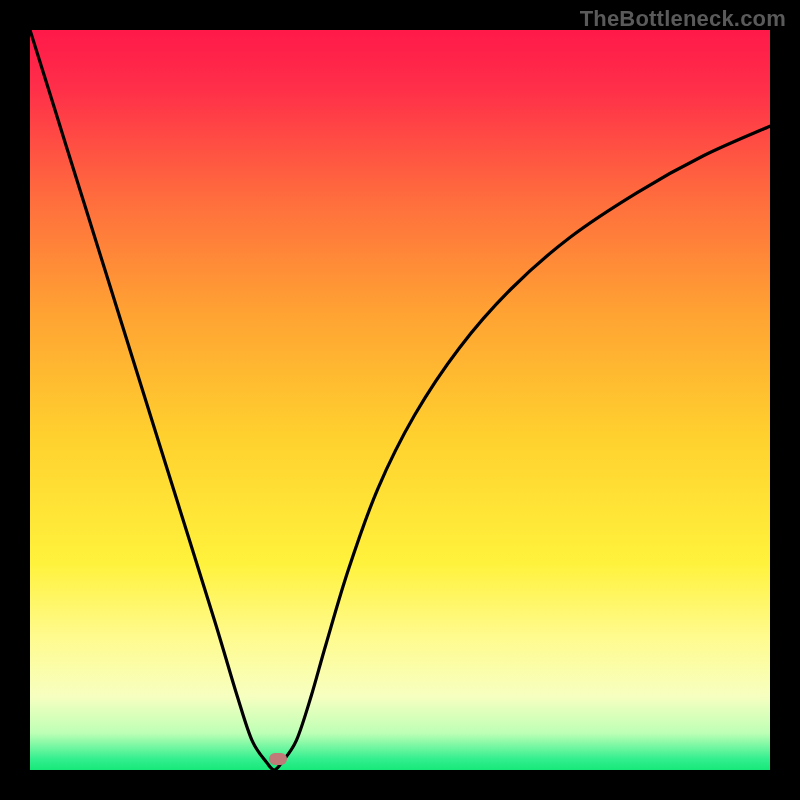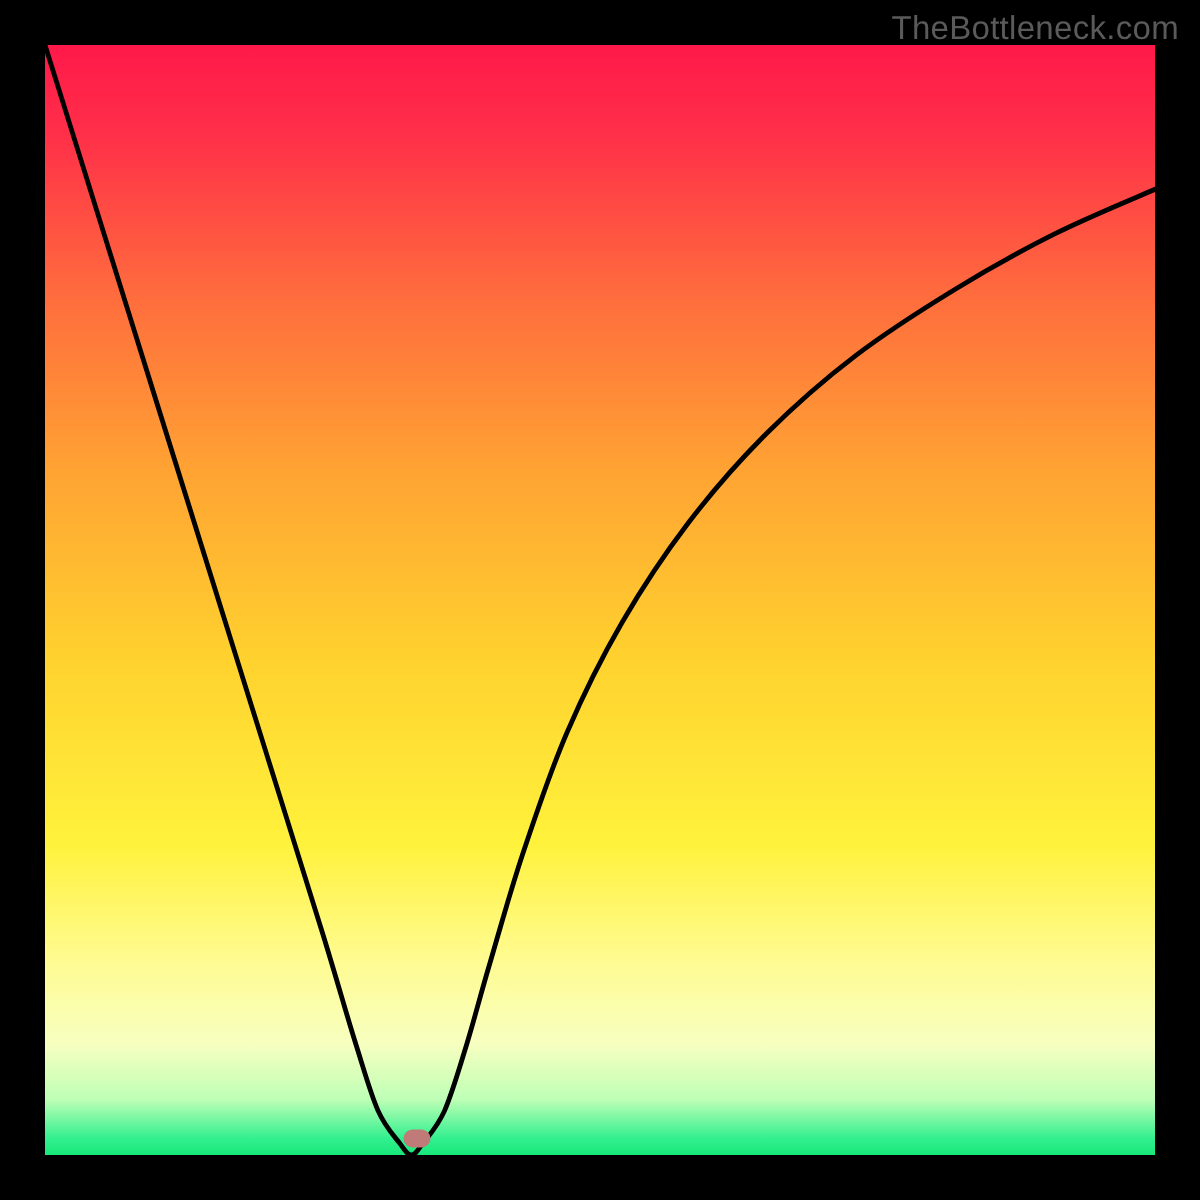--- a/index.html
+++ b/index.html
@@ -10,20 +10,21 @@
     background: #000;
     overflow: hidden;
   }
   .frame {
     position: absolute;
     left: 0;
     top: 0;
     width: 800px;
     height: 800px;
     background: #000;
+    font-weight: bold;
   }
   .watermark {
     position: absolute;
     top: 6px;
     right: 14px;
     font-family: Arial, Helvetica, sans-serif;
     font-size: 22px;
     color: #5a5a5a;
     letter-spacing: 0.2px;
     z-index: 5;

